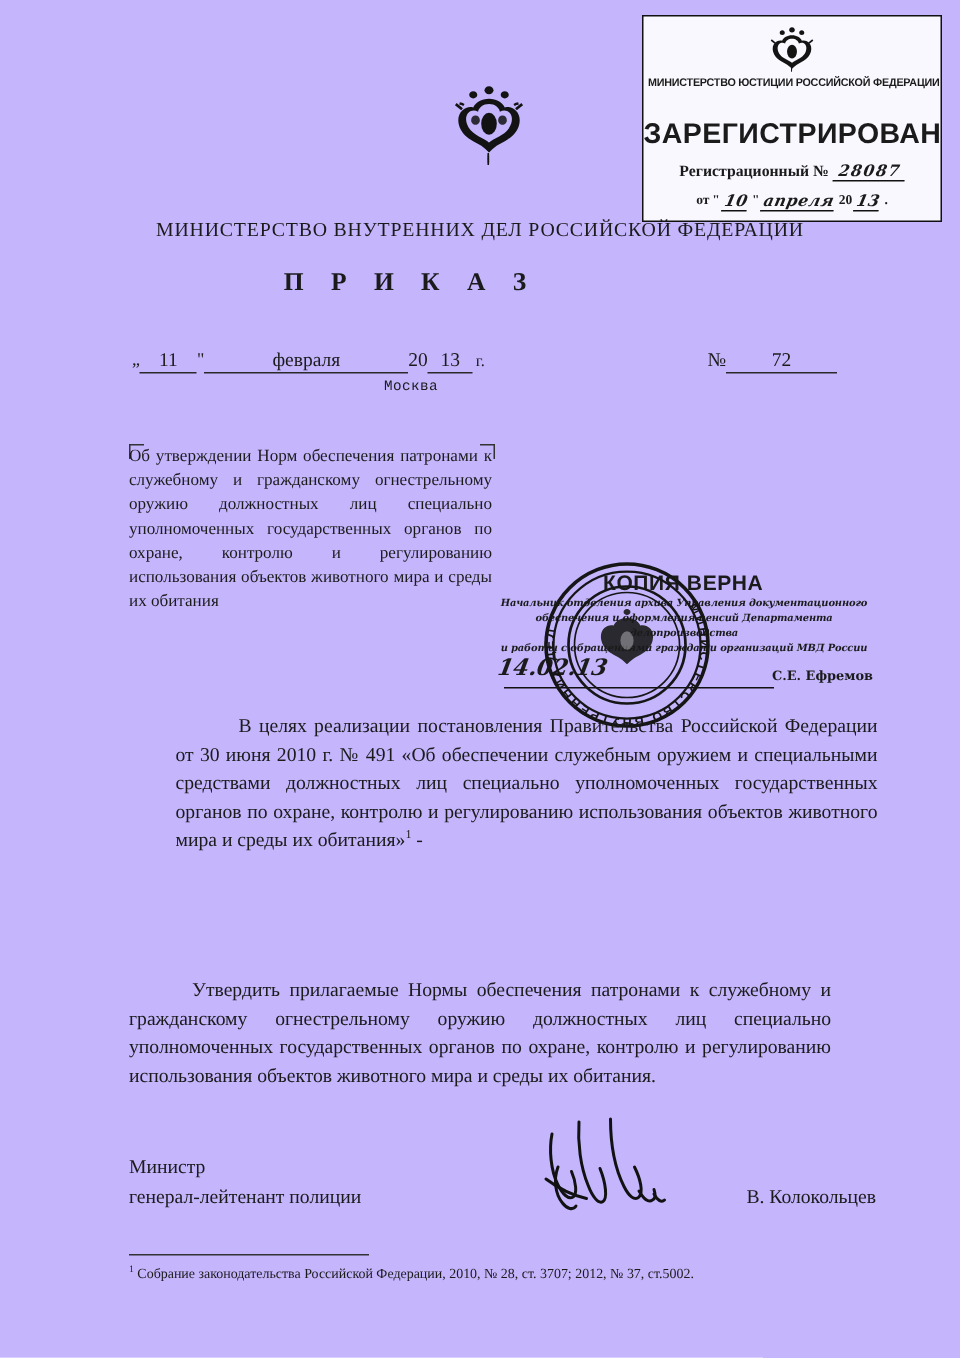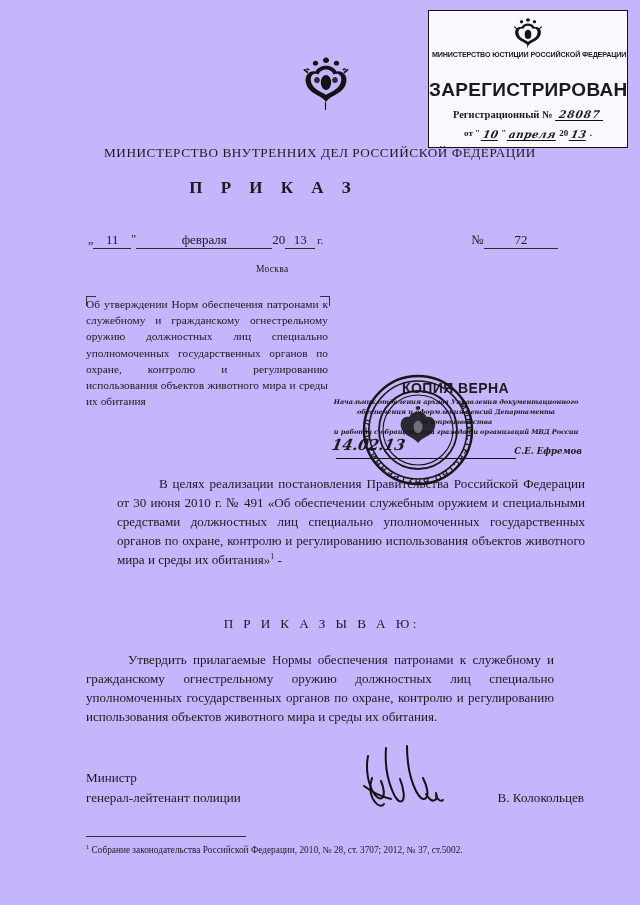--- a/index.html
+++ b/index.html
@@ -158,23 +158,24 @@
   .f-num   { width: 70px; }
   .suffix  { font-size: 11px; margin-left: 2px; }
   .num-wrap {
     margin-left: auto;
     display: flex;
     align-items: baseline;
   }
   .city {
     position: absolute;
     left: 256px;
-    top: 264px;
+    top: 252px;
     font-size: 9.5px;
     letter-spacing: 0.3px;
+    font-family: Liberation Mono, monospace;
   }
 
   
   .subject {
     position: absolute;
     left: 86px;
     top: 296px;
     width: 242px;
     font-size: 11.4px;
     line-height: 1.42;
@@ -219,21 +220,20 @@
     font-size: 6.6px;
     line-height: 1.5;
     text-align: center;
     letter-spacing: -0.1px;
   }
   .certify-sign {
     position: absolute;
     right: 0;
     top: 68px;
     font-family: "DejaVu Serif", serif;
-    font-style: italic;
     font-weight: 700;
     font-size: 8.6px;
   }
   .certify-rule {
     position: absolute;
     left: 6px;
     top: 80px;
     width: 180px;
     border-bottom: 1.3px solid #111;
   }
@@ -429,21 +429,20 @@
         <path d="M58 40c4.4 0 7.6 2.1 8.9 5 2.2-.6 4.6.1 6.2 1.7 2.3 2.2 2.7 5.5 1.9 8.6-.9 3.5-3.5 6.3-6.5 8.2-2 1.3-4.3 2.3-6.2 3.6-1.6 1.1-3.1 2.4-4.3 3.8-1.2-1.4-2.7-2.7-4.3-3.8-1.9-1.3-4.2-2.3-6.2-3.6-3-1.9-5.6-4.7-6.5-8.2-.8-3.1-.4-6.4 1.9-8.6 1.6-1.6 4-2.3 6.2-1.7 1.3-2.9 4.5-5 8.9-5z"></path>
         <ellipse cx="58" cy="55" rx="4.4" ry="6.2" fill="#fff" opacity=".35"></ellipse>
       </g>
     </svg>
   </div>
 
   <div class="para p1">
     <span>В целях реализации постановления Правительства Российской Федерации от 30 июня 2010 г. № 491 «Об обеспечении служебным оружием и специальными средствами должностных лиц специально уполномоченных государственных органов по охране, контролю и регулированию использования объектов животного мира и среды их обитания»</span><span class="sup">1</span><span> -</span>
   </div>
 
-  <div class="order-word">П Р И К А З Ы В А Ю:</div>
 
   <div class="para p2">Утвердить прилагаемые Нормы обеспечения патронами к служебному и гражданскому огнестрельному оружию должностных лиц специально уполномоченных государственных органов по охране, контролю и регулированию использования объектов животного мира и среды их обитания.</div>
 
   <div class="sig-left">
     <div>Министр</div>
     <div>генерал-лейтенант полиции</div>
   </div>
 
   <div class="sig-mark">
     <svg viewBox="0 0 110 85" width="110" height="85" aria-hidden="true">

